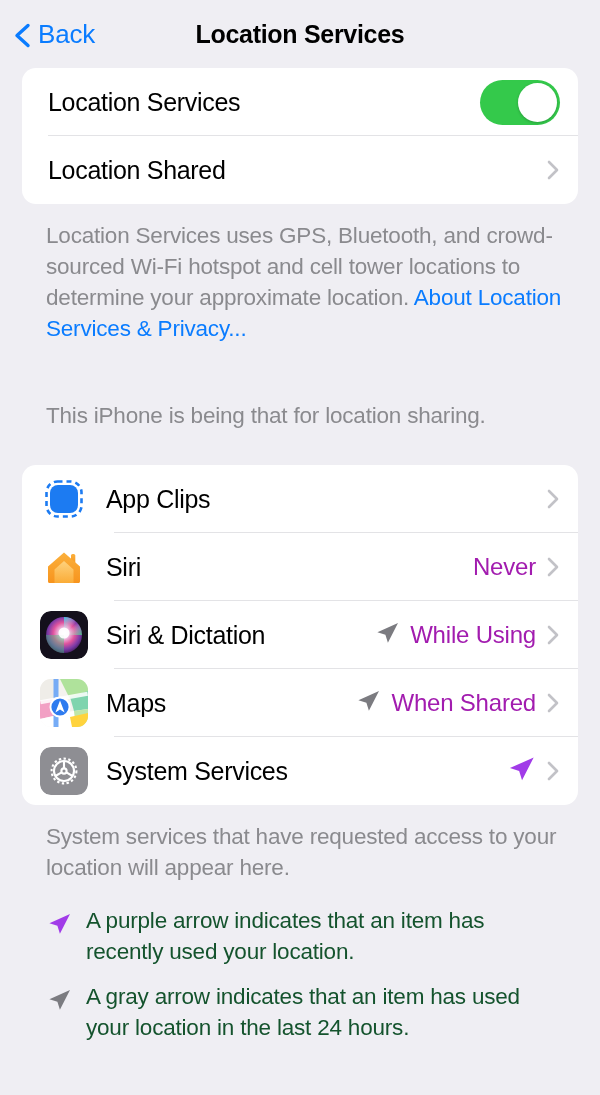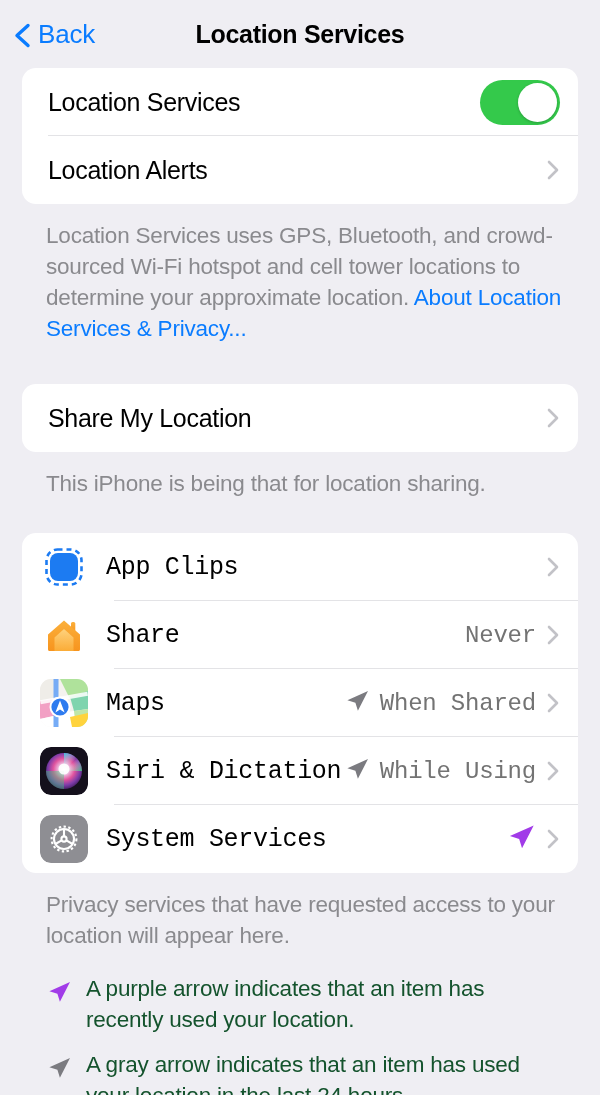--- a/index.html
+++ b/index.html
@@ -70,21 +70,20 @@
   .row {
     position: relative;
     display: flex;
     align-items: center;
     min-height: 68px;
     padding: 0 18px 0 26px;
     box-sizing: border-box;
   }
   .row.with-icon {
     padding-left: 18px;
-    font-family: Liberation Mono, monospace;
   }
   .row-sep::after {
     content: "";
     position: absolute;
     left: 26px;
     right: 0;
     bottom: 0;
     height: 1px;
     background: #E3E3E6;
   }
@@ -99,21 +98,21 @@
     white-space: nowrap;
   }
   .row-right {
     display: flex;
     align-items: center;
     gap: 10px;
     margin-left: auto;
   }
   .row-value {
     font-size: 24px;
-    color: #737373;
+    color: #a21caf;
     letter-spacing: -0.2px;
     white-space: nowrap;
   }
   .chev {
     width: 14px;
     height: 24px;
     flex: 0 0 auto;
   }
 
   
@@ -211,49 +210,37 @@
     <div class="row row-sep">
       <span class="row-label">Location Services</span>
       <div class="row-right">
         <div class="toggle">
           <div class="knob"></div>
         </div>
       </div>
     </div>
 
     <div class="row">
-      <span class="row-label">Location Alerts</span>
+      <span class="row-label">Location Shared</span>
       <div class="row-right">
         <span class="chev">
           <svg width="14" height="24" viewBox="0 0 14 24">
             <polyline points="3,4 11,12 3,20" fill="none" stroke="#C2C2C7" stroke-width="2.6" stroke-linecap="round" stroke-linejoin="round"></polyline>
           </svg>
         </span>
       </div>
     </div>
   </div>
 
   <div class="footer-text">
     <span>Location Services uses GPS, Bluetooth, and crowd-sourced Wi-Fi hotspot and cell tower locations to determine your approximate location. </span><span class="link">About Location Services &amp; Privacy...</span>
   </div>
 
   <div class="gap-lg"></div>
 
-  <div class="card">
-    <div class="row">
-      <span class="row-label">Share My Location</span>
-      <div class="row-right">
-        <span class="chev">
-          <svg width="14" height="24" viewBox="0 0 14 24">
-            <polyline points="3,4 11,12 3,20" fill="none" stroke="#C2C2C7" stroke-width="2.6" stroke-linecap="round" stroke-linejoin="round"></polyline>
-          </svg>
-        </span>
-      </div>
-    </div>
-  </div>
 
   <div class="footer-text">This iPhone is being that for location sharing.</div>
 
   <div class="gap-md"></div>
 
   <div class="card">
 
     <div class="row with-icon row-sep">
       <span class="app-icon">
         <svg width="48" height="48" viewBox="0 0 48 48">
@@ -284,58 +271,23 @@
               <stop offset="0%" stop-color="#FFD98A"></stop>
               <stop offset="100%" stop-color="#FBB03B"></stop>
             </linearGradient>
           </defs>
           <rect x="0" y="0" width="48" height="48" rx="11" fill="#FFFFFF"></rect>
           <rect x="31" y="11" width="4.3" height="11" rx="1.6" fill="url(#homeGrad)"></rect>
           <path d="M24 9.5 L40 23.5 L40 38.5 A1.6 1.6 0 0 1 38.4 40 L9.6 40 A1.6 1.6 0 0 1 8 38.5 L8 23.5 Z" fill="url(#homeGrad)"></path>
           <path d="M24 18 L33.5 26.4 L33.5 40 L14.5 40 L14.5 26.4 Z" fill="url(#homeInner)" opacity="0.85"></path>
         </svg>
       </span>
-      <span class="row-label">Share</span>
+      <span class="row-label">Siri</span>
       <div class="row-right">
         <span class="row-value">Never</span>
-        <span class="chev">
-          <svg width="14" height="24" viewBox="0 0 14 24">
-            <polyline points="3,4 11,12 3,20" fill="none" stroke="#C2C2C7" stroke-width="2.6" stroke-linecap="round" stroke-linejoin="round"></polyline>
-          </svg>
-        </span>
-      </div>
-    </div>
-
-    <div class="row with-icon row-sep">
-      <span class="app-icon">
-        <svg width="48" height="48" viewBox="0 0 48 48">
-          <rect x="0" y="0" width="48" height="48" rx="11" fill="#F4F2EE"></rect>
-          <path d="M0 0 H20 L14 20 L0 22 Z" fill="#EFEDE8"></path>
-          <path d="M20 0 H48 V14 L30 20 Z" fill="#AFE29B"></path>
-          <path d="M30 18 L48 12 V30 L34 32 Z" fill="#7FD4AE"></path>
-          <path d="M0 22 L14 20 L18 36 L0 40 Z" fill="#F2A0C4"></path>
-          <path d="M18 34 L34 32 L36 48 H16 Z" fill="#FFFFFF"></path>
-          <path d="M34 32 L48 30 V48 H36 Z" fill="#BFE6A8"></path>
-          <path d="M0 40 L18 36 L16 48 H0 Z" fill="#FFFFFF"></path>
-          <path d="M30 38 L48 34 V48 H32 Z" fill="#FFD33D"></path>
-          <rect x="13.5" y="0" width="5" height="48" fill="#6FA8F5" opacity="0.95"></rect>
-          <rect x="0" y="17" width="48" height="4" fill="#FFFFFF" opacity="0.85" transform="rotate(-10 24 19)"></rect>
-          <circle cx="20" cy="28" r="10.5" fill="#FFFFFF"></circle>
-          <circle cx="20" cy="28" r="8.6" fill="#2E7BEF"></circle>
-          <path d="M20 21.6 L24.6 33.4 L20 30.6 L15.4 33.4 Z" fill="#FFFFFF"></path>
-        </svg>
-      </span>
-      <span class="row-label">Maps</span>
-      <div class="row-right">
-        <span class="loc-arrow">
-          <svg width="26" height="26" viewBox="0 0 26 26">
-            <path d="M24 3 L3.4 12.2 L11.4 14.8 L13.9 22.8 Z" fill="#7B7B80"></path>
-          </svg>
-        </span>
-        <span class="row-value">When Shared</span>
         <span class="chev">
           <svg width="14" height="24" viewBox="0 0 14 24">
             <polyline points="3,4 11,12 3,20" fill="none" stroke="#C2C2C7" stroke-width="2.6" stroke-linecap="round" stroke-linejoin="round"></polyline>
           </svg>
         </span>
       </div>
     </div>
 
     <div class="row with-icon row-sep">
       <span class="app-icon">
@@ -370,20 +322,55 @@
         </span>
         <span class="row-value">While Using</span>
         <span class="chev">
           <svg width="14" height="24" viewBox="0 0 14 24">
             <polyline points="3,4 11,12 3,20" fill="none" stroke="#C2C2C7" stroke-width="2.6" stroke-linecap="round" stroke-linejoin="round"></polyline>
           </svg>
         </span>
       </div>
     </div>
 
+    <div class="row with-icon row-sep">
+      <span class="app-icon">
+        <svg width="48" height="48" viewBox="0 0 48 48">
+          <rect x="0" y="0" width="48" height="48" rx="11" fill="#F4F2EE"></rect>
+          <path d="M0 0 H20 L14 20 L0 22 Z" fill="#EFEDE8"></path>
+          <path d="M20 0 H48 V14 L30 20 Z" fill="#AFE29B"></path>
+          <path d="M30 18 L48 12 V30 L34 32 Z" fill="#7FD4AE"></path>
+          <path d="M0 22 L14 20 L18 36 L0 40 Z" fill="#F2A0C4"></path>
+          <path d="M18 34 L34 32 L36 48 H16 Z" fill="#FFFFFF"></path>
+          <path d="M34 32 L48 30 V48 H36 Z" fill="#BFE6A8"></path>
+          <path d="M0 40 L18 36 L16 48 H0 Z" fill="#FFFFFF"></path>
+          <path d="M30 38 L48 34 V48 H32 Z" fill="#FFD33D"></path>
+          <rect x="13.5" y="0" width="5" height="48" fill="#6FA8F5" opacity="0.95"></rect>
+          <rect x="0" y="17" width="48" height="4" fill="#FFFFFF" opacity="0.85" transform="rotate(-10 24 19)"></rect>
+          <circle cx="20" cy="28" r="10.5" fill="#FFFFFF"></circle>
+          <circle cx="20" cy="28" r="8.6" fill="#2E7BEF"></circle>
+          <path d="M20 21.6 L24.6 33.4 L20 30.6 L15.4 33.4 Z" fill="#FFFFFF"></path>
+        </svg>
+      </span>
+      <span class="row-label">Maps</span>
+      <div class="row-right">
+        <span class="loc-arrow">
+          <svg width="26" height="26" viewBox="0 0 26 26">
+            <path d="M24 3 L3.4 12.2 L11.4 14.8 L13.9 22.8 Z" fill="#7B7B80"></path>
+          </svg>
+        </span>
+        <span class="row-value">When Shared</span>
+        <span class="chev">
+          <svg width="14" height="24" viewBox="0 0 14 24">
+            <polyline points="3,4 11,12 3,20" fill="none" stroke="#C2C2C7" stroke-width="2.6" stroke-linecap="round" stroke-linejoin="round"></polyline>
+          </svg>
+        </span>
+      </div>
+    </div>
+
     <div class="row with-icon">
       <span class="app-icon">
         <svg width="48" height="48" viewBox="0 0 48 48">
           <rect x="0" y="0" width="48" height="48" rx="11" fill="#8E8E93"></rect>
           <g fill="none" stroke="#FFFFFF" stroke-width="2.1">
             <circle cx="24" cy="24" r="12.4" stroke-dasharray="2.4 2.4"></circle>
             <circle cx="24" cy="24" r="10"></circle>
             <circle cx="24" cy="24" r="2.6"></circle>
             <line x1="24" y1="14" x2="24" y2="21.4"></line>
             <line x1="32.6" y1="29" x2="26.3" y2="25.4"></line>
@@ -400,21 +387,21 @@
         </span>
         <span class="chev">
           <svg width="14" height="24" viewBox="0 0 14 24">
             <polyline points="3,4 11,12 3,20" fill="none" stroke="#C2C2C7" stroke-width="2.6" stroke-linecap="round" stroke-linejoin="round"></polyline>
           </svg>
         </span>
       </div>
     </div>
   </div>
 
-  <div class="footer-text">Privacy services that have requested access to your location will appear here.</div>
+  <div class="footer-text">System services that have requested access to your location will appear here.</div>
 
   <div class="legend">
     <div class="legend-row">
       <span class="legend-arrow">
         <svg width="26" height="26" viewBox="0 0 26 26">
           <path d="M24 3 L3.4 12.2 L11.4 14.8 L13.9 22.8 Z" fill="#A13BE8"></path>
         </svg>
       </span>
       <span class="legend-text">A purple arrow indicates that an item has recently used your location.</span>
     </div>

